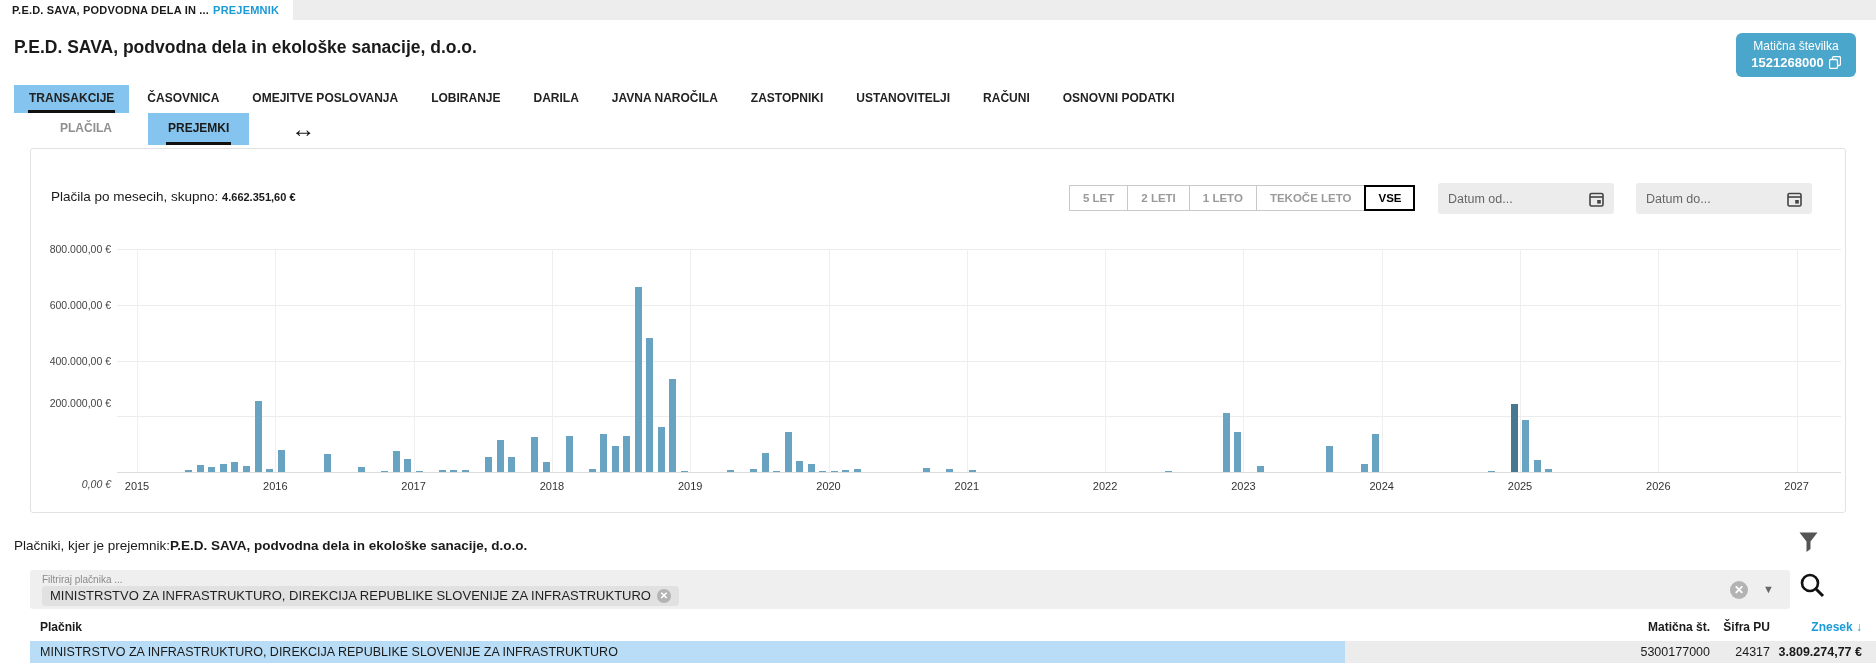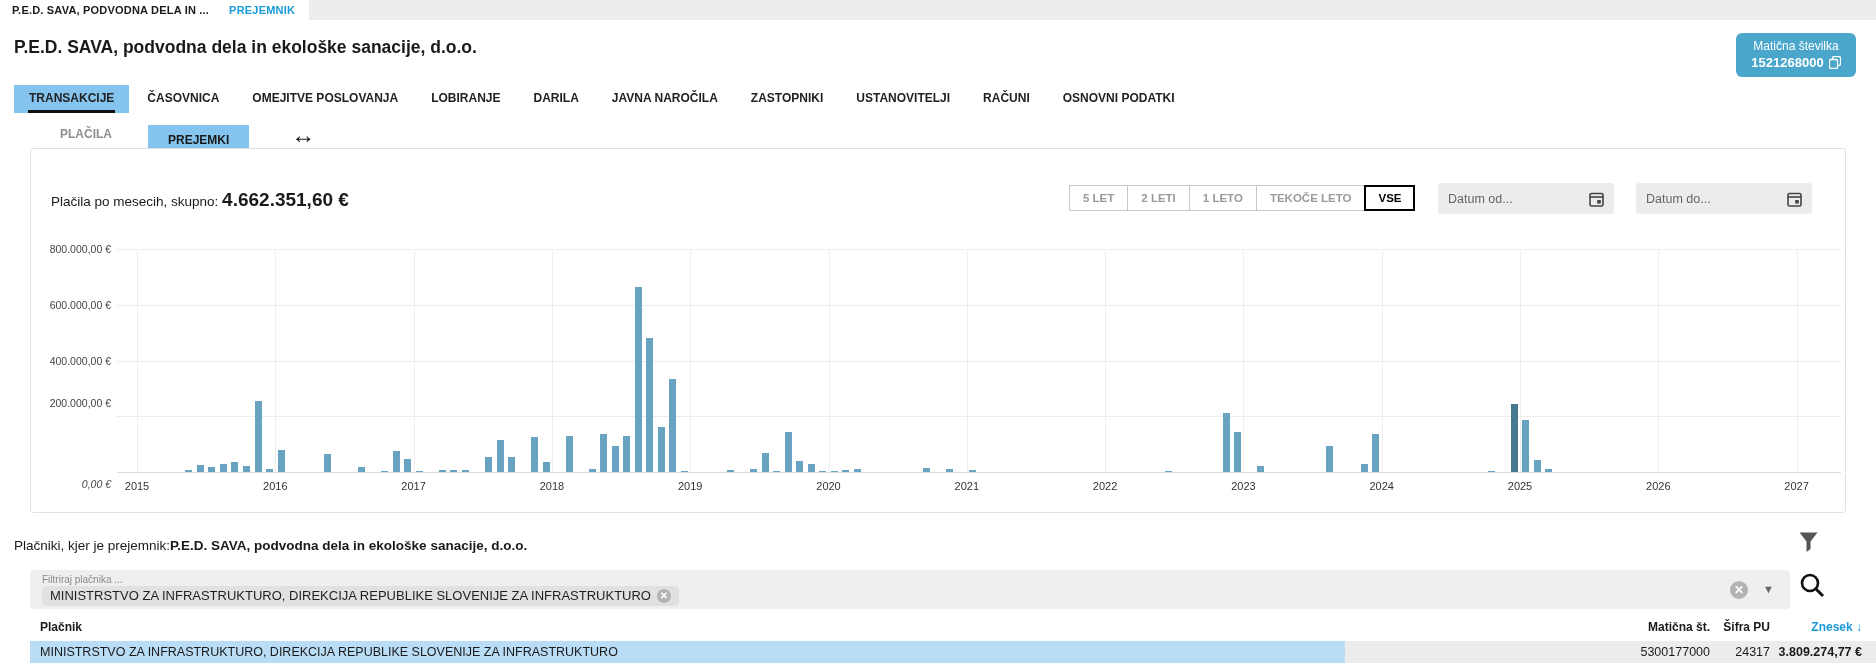--- a/index.html
+++ b/index.html
@@ -3,21 +3,21 @@
 <meta charset="utf-8">
 <style>
   * { box-sizing: border-box; margin: 0; padding: 0; }
   html,body { width: 1876px; height: 671px; background: #fff;
     font-family: "Liberation Sans", sans-serif; color: #1a1a1a; overflow: hidden; }
   .page { position: relative; width: 1876px; height: 671px; }
 
   
   .tabstrip { position: absolute; top: 0; left: 0; width: 100%; height: 20px; background: #ededed; }
   .toptab { position: absolute; left: 0; top: 0; height: 20px; background: #fff;
-    display: flex; align-items: center; gap: 20px; padding: 0 14px 0 12px;
+    display: flex; align-items: center; gap: 4px; padding: 0 14px 0 12px;
     font-size: 11px; font-weight: bold; letter-spacing: .2px; white-space: nowrap; }
   .toptab .crumb { color: #1a1a1a; }
   .toptab .crumb-link { color: #1a9ad7; }
 
   
   .company-title { position: absolute; left: 14px; top: 37px; font-size: 17.5px; font-weight: bold; }
   .maticna-badge { position: absolute; right: 20px; top: 33px; width: 120px;
     background: #4aa6cb; color: #fff; border-radius: 6px; text-align: center; padding: 6px 6px 7px; cursor: pointer; }
   .maticna-badge .lbl { font-size: 12px; }
   .maticna-badge .val { font-size: 13px; font-weight: bold; margin-top: 2px;
@@ -27,29 +27,29 @@
   .main-tabs { position: absolute; left: 14px; top: 85px; display: flex; align-items: stretch; }
   .tab { padding: 6px 15px 8px; font-size: 12px; font-weight: bold; color: #222;
     position: relative; cursor: pointer; white-space: nowrap; margin-right: 3px; }
   .tab.active { background: #85c4ee; }
   .tab.active::after { content: ""; position: absolute; left: 14px; right: 14px; bottom: 0; height: 3px; background: #111; }
 
   
   .sub-tabs { position: absolute; left: 40px; top: 113px; display: flex; align-items: center; }
   .subtab { padding: 8px 20px 10px; font-size: 12px; font-weight: bold; color: #8f8f8f;
     position: relative; cursor: pointer; margin-right: 16px; }
-  .subtab.active { background: #85c4ee; color: #1a1a1a; margin-top: 12px; }
+  .subtab.active { background: #85c4ee; color: #1a1a1a; }
   .subtab.active::after { content: ""; position: absolute; left: 18px; right: 18px; bottom: 0; height: 3px; background: #111; }
   .swap-icon { font-size: 24px; font-weight: bold; color: #111; margin-left: 26px; cursor: pointer; line-height: 1; }
 
   
   .chart-card { position: absolute; left: 30px; top: 148px; width: 1816px; height: 365px;
     border: 1px solid #e2e2e2; border-radius: 3px; background: #fff; }
   .chart-title { position: absolute; left: 20px; top: 40px; font-size: 13.5px; }
-  .chart-title b { font-size: 19px; }
+  .chart-title b { font-size: 11px; }
 
   .range-group { position: absolute; left: 1039px; top: 36px; display: flex; }
   .range-btn { border: 1px solid #c9c9c9; margin-left: -1px; padding: 6px 13px; font-size: 11.5px;
     color: #9a9a9a; background: #fff; font-weight: bold; cursor: pointer; white-space: nowrap; }
   .range-btn.active { color: #000; border: 2px solid #000; padding: 5px 12px; z-index: 2; position: relative; }
 
   .date-field { position: absolute; top: 34px; width: 176px; height: 31px; background: #ececec;
     border-radius: 3px; display: flex; align-items: center; justify-content: space-between;
     padding: 0 10px; font-size: 12.5px; color: #666; cursor: text; }
   .date-from { left: 1407px; } .date-to { left: 1605px; }

